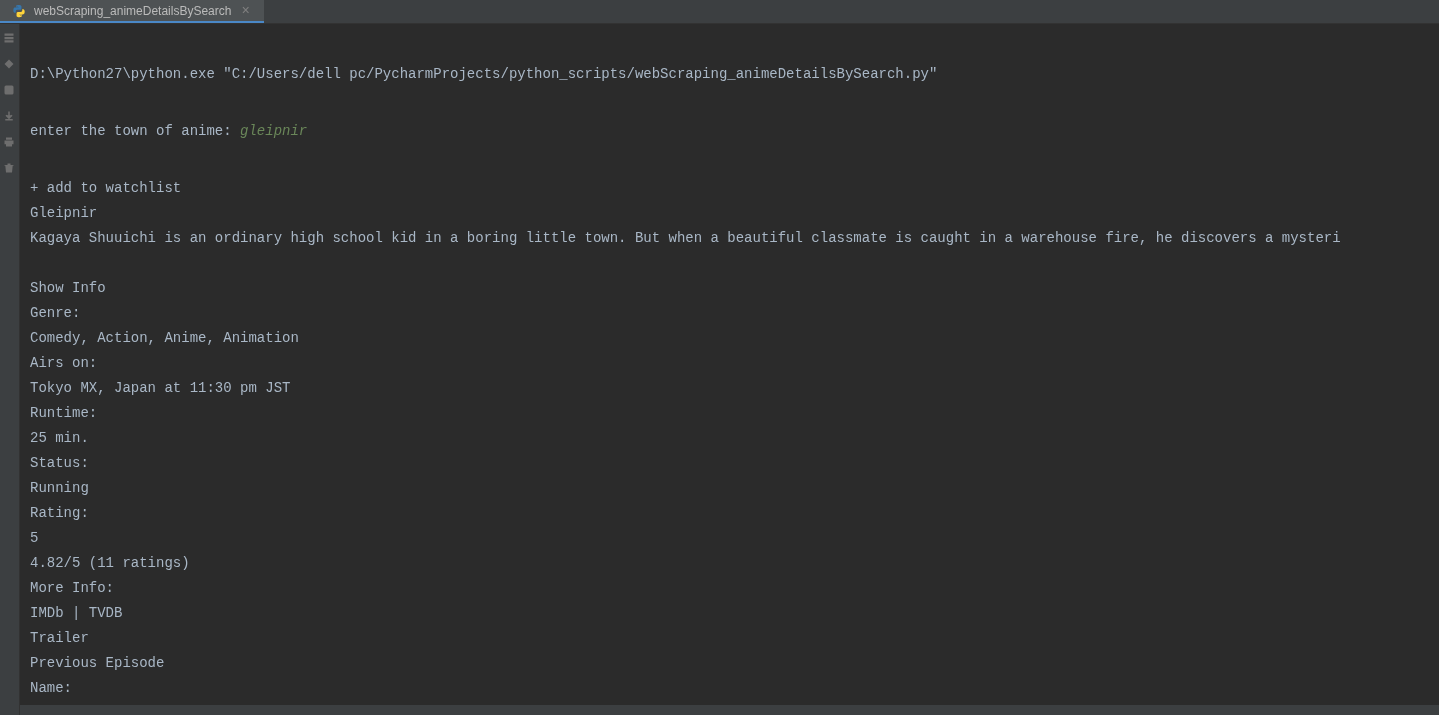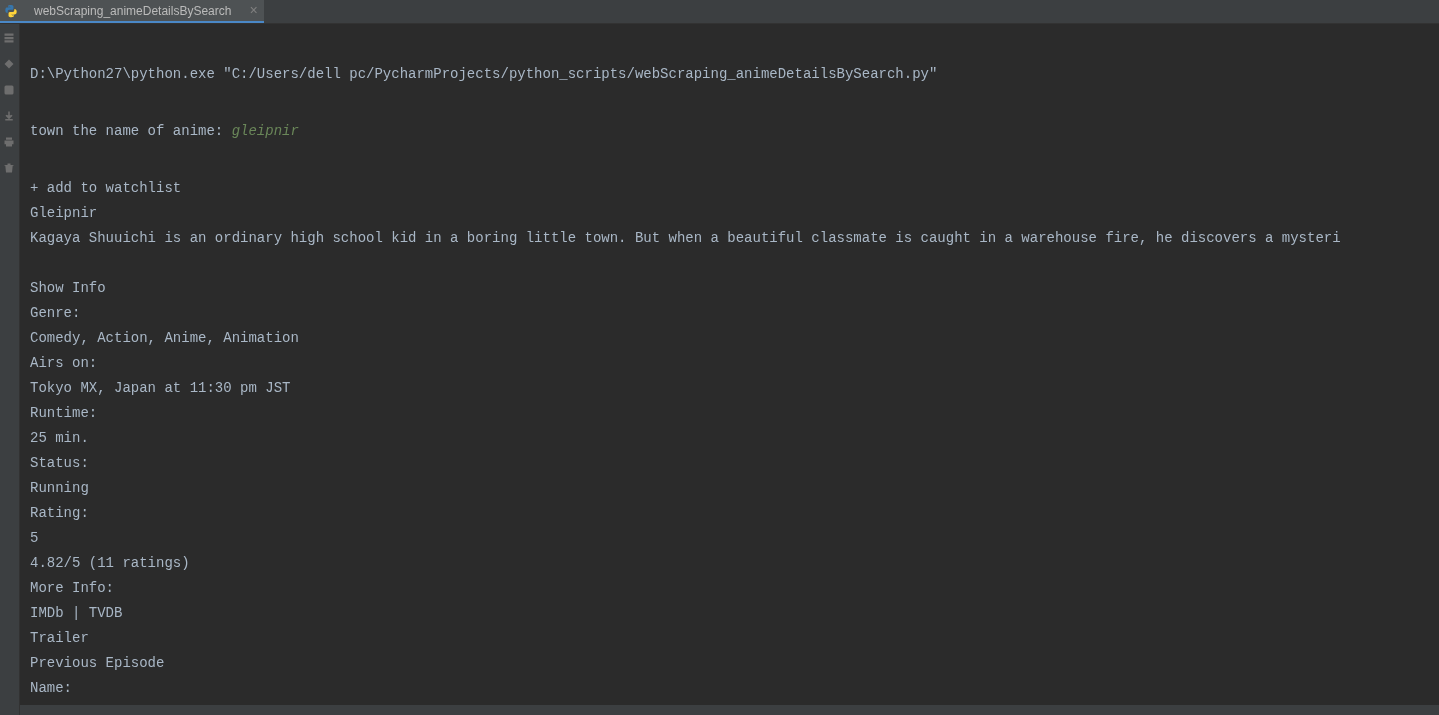--- a/index.html
+++ b/index.html
@@ -19,25 +19,25 @@
     .tab-bar {
       background-color: #3c3f41;
       height: 24px;
       display: flex;
       align-items: center;
       border-bottom: 1px solid #323232;
     }
     .tab {
       display: flex;
       align-items: center;
-      padding: 0 4px;
+      padding: 0 12px;
       height: 100%;
       background-color: #4e5254;
       border-bottom: 2px solid #4a88c7;
-      gap: 16px;
+      gap: 8px;
     }
     .python-icon {
       width: 14px;
       height: 14px;
       display: inline-flex;
       align-items: center;
       justify-content: center;
     }
     .tab-label {
       color: #bbbbbb;
@@ -142,19 +142,19 @@
     </span>
     <span class="gutter-icon">
       <svg viewBox="0 0 16 16" width="12" height="12">
           <path fill="#6e6e6e" d="M3 4h10l-1 10H4zM6 2h4v2H6zM2 4h12v1H2z"></path>
         </svg>
     </span>
   </div>
 
   <div class="console">
     <div class="console-line">D:\Python27\python.exe "C:/Users/dell pc/PycharmProjects/python_scripts/webScraping_animeDetailsBySearch.py"</div>
-    <div class="console-line"><span>town the name of anime: </span><span class="user-input">gleipnir</span></div>
+    <div class="console-line"><span>enter the town of anime: </span><span class="user-input">gleipnir</span></div>
     <div id="output-lines"><div class="console-line">+ add to watchlist</div><div class="console-line">Gleipnir</div><div class="console-line">Kagaya Shuuichi is an ordinary high school kid in a boring little town. But when a beautiful classmate is caught in a warehouse fire, he discovers a mysteri</div><div class="console-line">&nbsp;</div><div class="console-line">Show Info</div><div class="console-line">Genre:</div><div class="console-line">Comedy, Action, Anime, Animation</div><div class="console-line">Airs on:</div><div class="console-line">Tokyo MX, Japan at 11:30 pm JST</div><div class="console-line">Runtime:</div><div class="console-line">25 min.</div><div class="console-line">Status:</div><div class="console-line">Running</div><div class="console-line">Rating:</div><div class="console-line">5</div><div class="console-line">4.82/5 (11 ratings)</div><div class="console-line">More Info:</div><div class="console-line">IMDb | TVDB</div><div class="console-line">Trailer</div><div class="console-line">Previous Episode</div><div class="console-line">Name:</div><div class="console-line">Metamorphosis</div></div>
     <div class="scrollbar-track">
       
     </div>
   </div>
 </div>
 
 </body></html>

